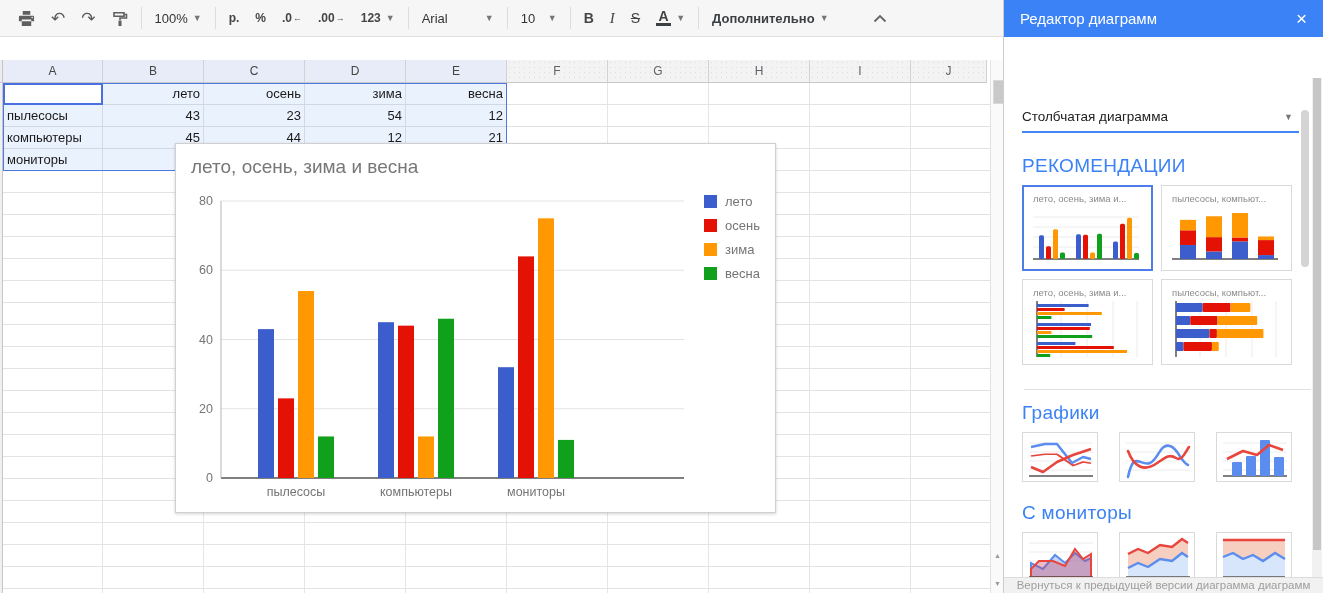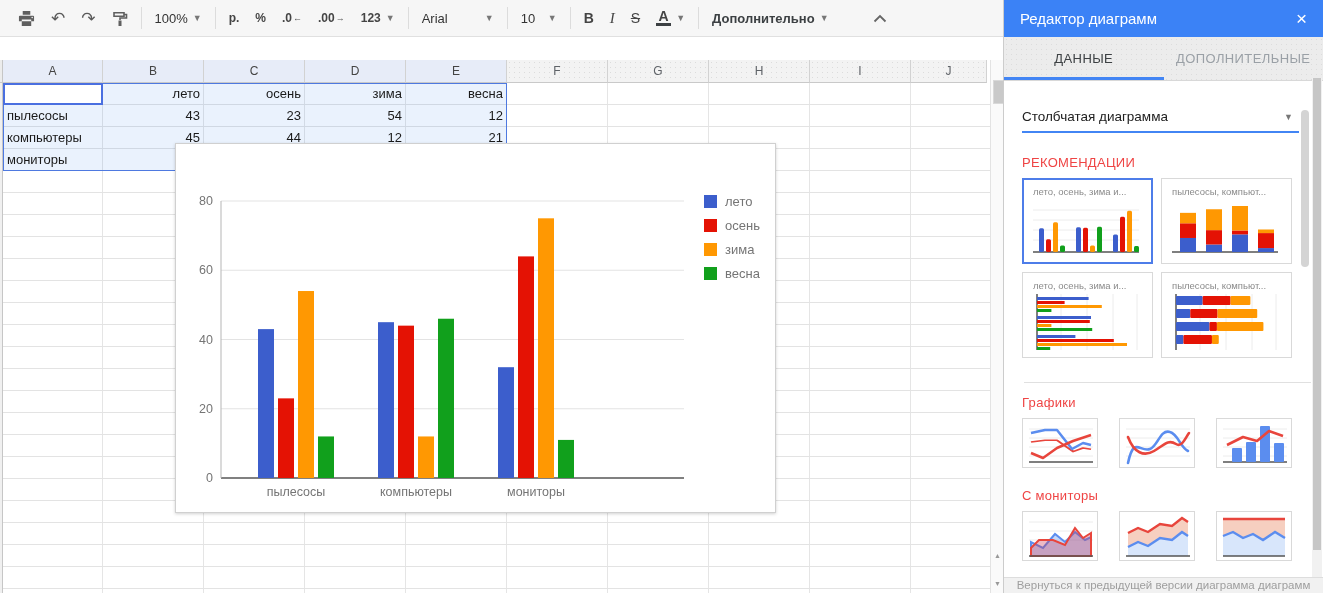--- a/index.html
+++ b/index.html
@@ -86,21 +86,21 @@
   .tab.inactive { color:#9aa0a6; }
   .tab-underline { position:absolute; left:0; bottom:0; width:160px; height:3px;
     background:#4285f4; }
   .panel-body { position:absolute; top:81px; left:0; right:0; bottom:16px;
     overflow:hidden; padding:10px 18px 0 18px; }
   .field-label { font-size:11px; color:#9e9e9e; }
   .type-select { display:flex; align-items:center; margin-top:18px; padding-bottom:7px;
     border-bottom:2px solid #4285f4; width:277px; cursor:pointer; }
   .type-select .val { font-size:13.5px; color:#212121; }
   .type-select .caret { margin-left:auto; margin-right:6px; }
-  .section-label { font-size:13px; color:#ef4444; letter-spacing:0.3px; margin-top:22px; }
+  .section-label { font-size:19px; color:#3b82f6; letter-spacing:0.3px; margin-top:22px; }
   .thumb-grid { display:flex; gap:8px; margin-top:8px; }
   .thumb { width:131px; height:86px; background:#fff; border:1px solid #d9d9d9;
     padding:5px 6px 4px 6px; cursor:pointer; }
   .thumb.selected { border:2px solid #4e7de9; padding:4px 5px 3px 5px; }
   .thumb-title { font-size:9.5px; color:#8a8a8a; margin:2px 0 1px 4px; white-space:nowrap;
     overflow:hidden; }
   .divider { height:1px; background:#e0e0e0; margin:24px -6px 0 2px; }
   .icon-row { display:flex; gap:21px; margin-top:8px; }
   .icon-thumb { width:76px; height:50px; border:1px solid #d9d9d9; background:#fff;
     cursor:pointer; }
@@ -241,20 +241,21 @@
     </div>
   </div>
 
   <div class="sheet-scroll">
     <div class="thumb"></div>
     <div class="scroll-arrow" style="bottom:34px;">▲</div>
     <div class="scroll-arrow" style="bottom:6px;">▼</div>
   </div>
 
   <div class="chart-card">
+    <div class="chart-title">лето, осень, зима и весна</div>
     <svg id="big-chart-svg" width="599" height="368">
         <line x1="45" y1="334" x2="508" y2="334" stroke="#565656" stroke-width="1.5"></line>
         <text x="37" y="338" text-anchor="end" font-size="12.5" fill="#757575">0</text>
         <line x1="45" y1="264.75" x2="508" y2="264.75" stroke="#e3e3e3" stroke-width="1"></line>
         <text x="37" y="268.75" text-anchor="end" font-size="12.5" fill="#757575">20</text>
         <line x1="45" y1="195.5" x2="508" y2="195.5" stroke="#e3e3e3" stroke-width="1"></line>
         <text x="37" y="199.5" text-anchor="end" font-size="12.5" fill="#757575">40</text>
         <line x1="45" y1="126.25" x2="508" y2="126.25" stroke="#e3e3e3" stroke-width="1"></line>
         <text x="37" y="130.25" text-anchor="end" font-size="12.5" fill="#757575">60</text>
         <line x1="45" y1="57" x2="508" y2="57" stroke="#e3e3e3" stroke-width="1"></line>
@@ -294,25 +295,20 @@
           <span class="legend-label">весна</span>
         </div>
       </div>
   </div>
 
   <div class="panel">
     <div class="panel-header">
       <span>Редактор диаграмм</span>
       <span class="panel-close">×</span>
     </div>
-    <div class="panel-tabs">
-      <div class="tab active">ДАННЫЕ</div>
-      <div class="tab inactive">ДОПОЛНИТЕЛЬНЫЕ</div>
-      <div class="tab-underline"></div>
-    </div>
 
     <div class="panel-body">
       <div class="type-select">
         <span class="val">Столбчатая диаграмма</span>
         <span class="caret">▼</span>
       </div>
 
       <div class="section-label">РЕКОМЕНДАЦИИ</div>
       <div class="thumb-grid">
         <div class="thumb selected">

